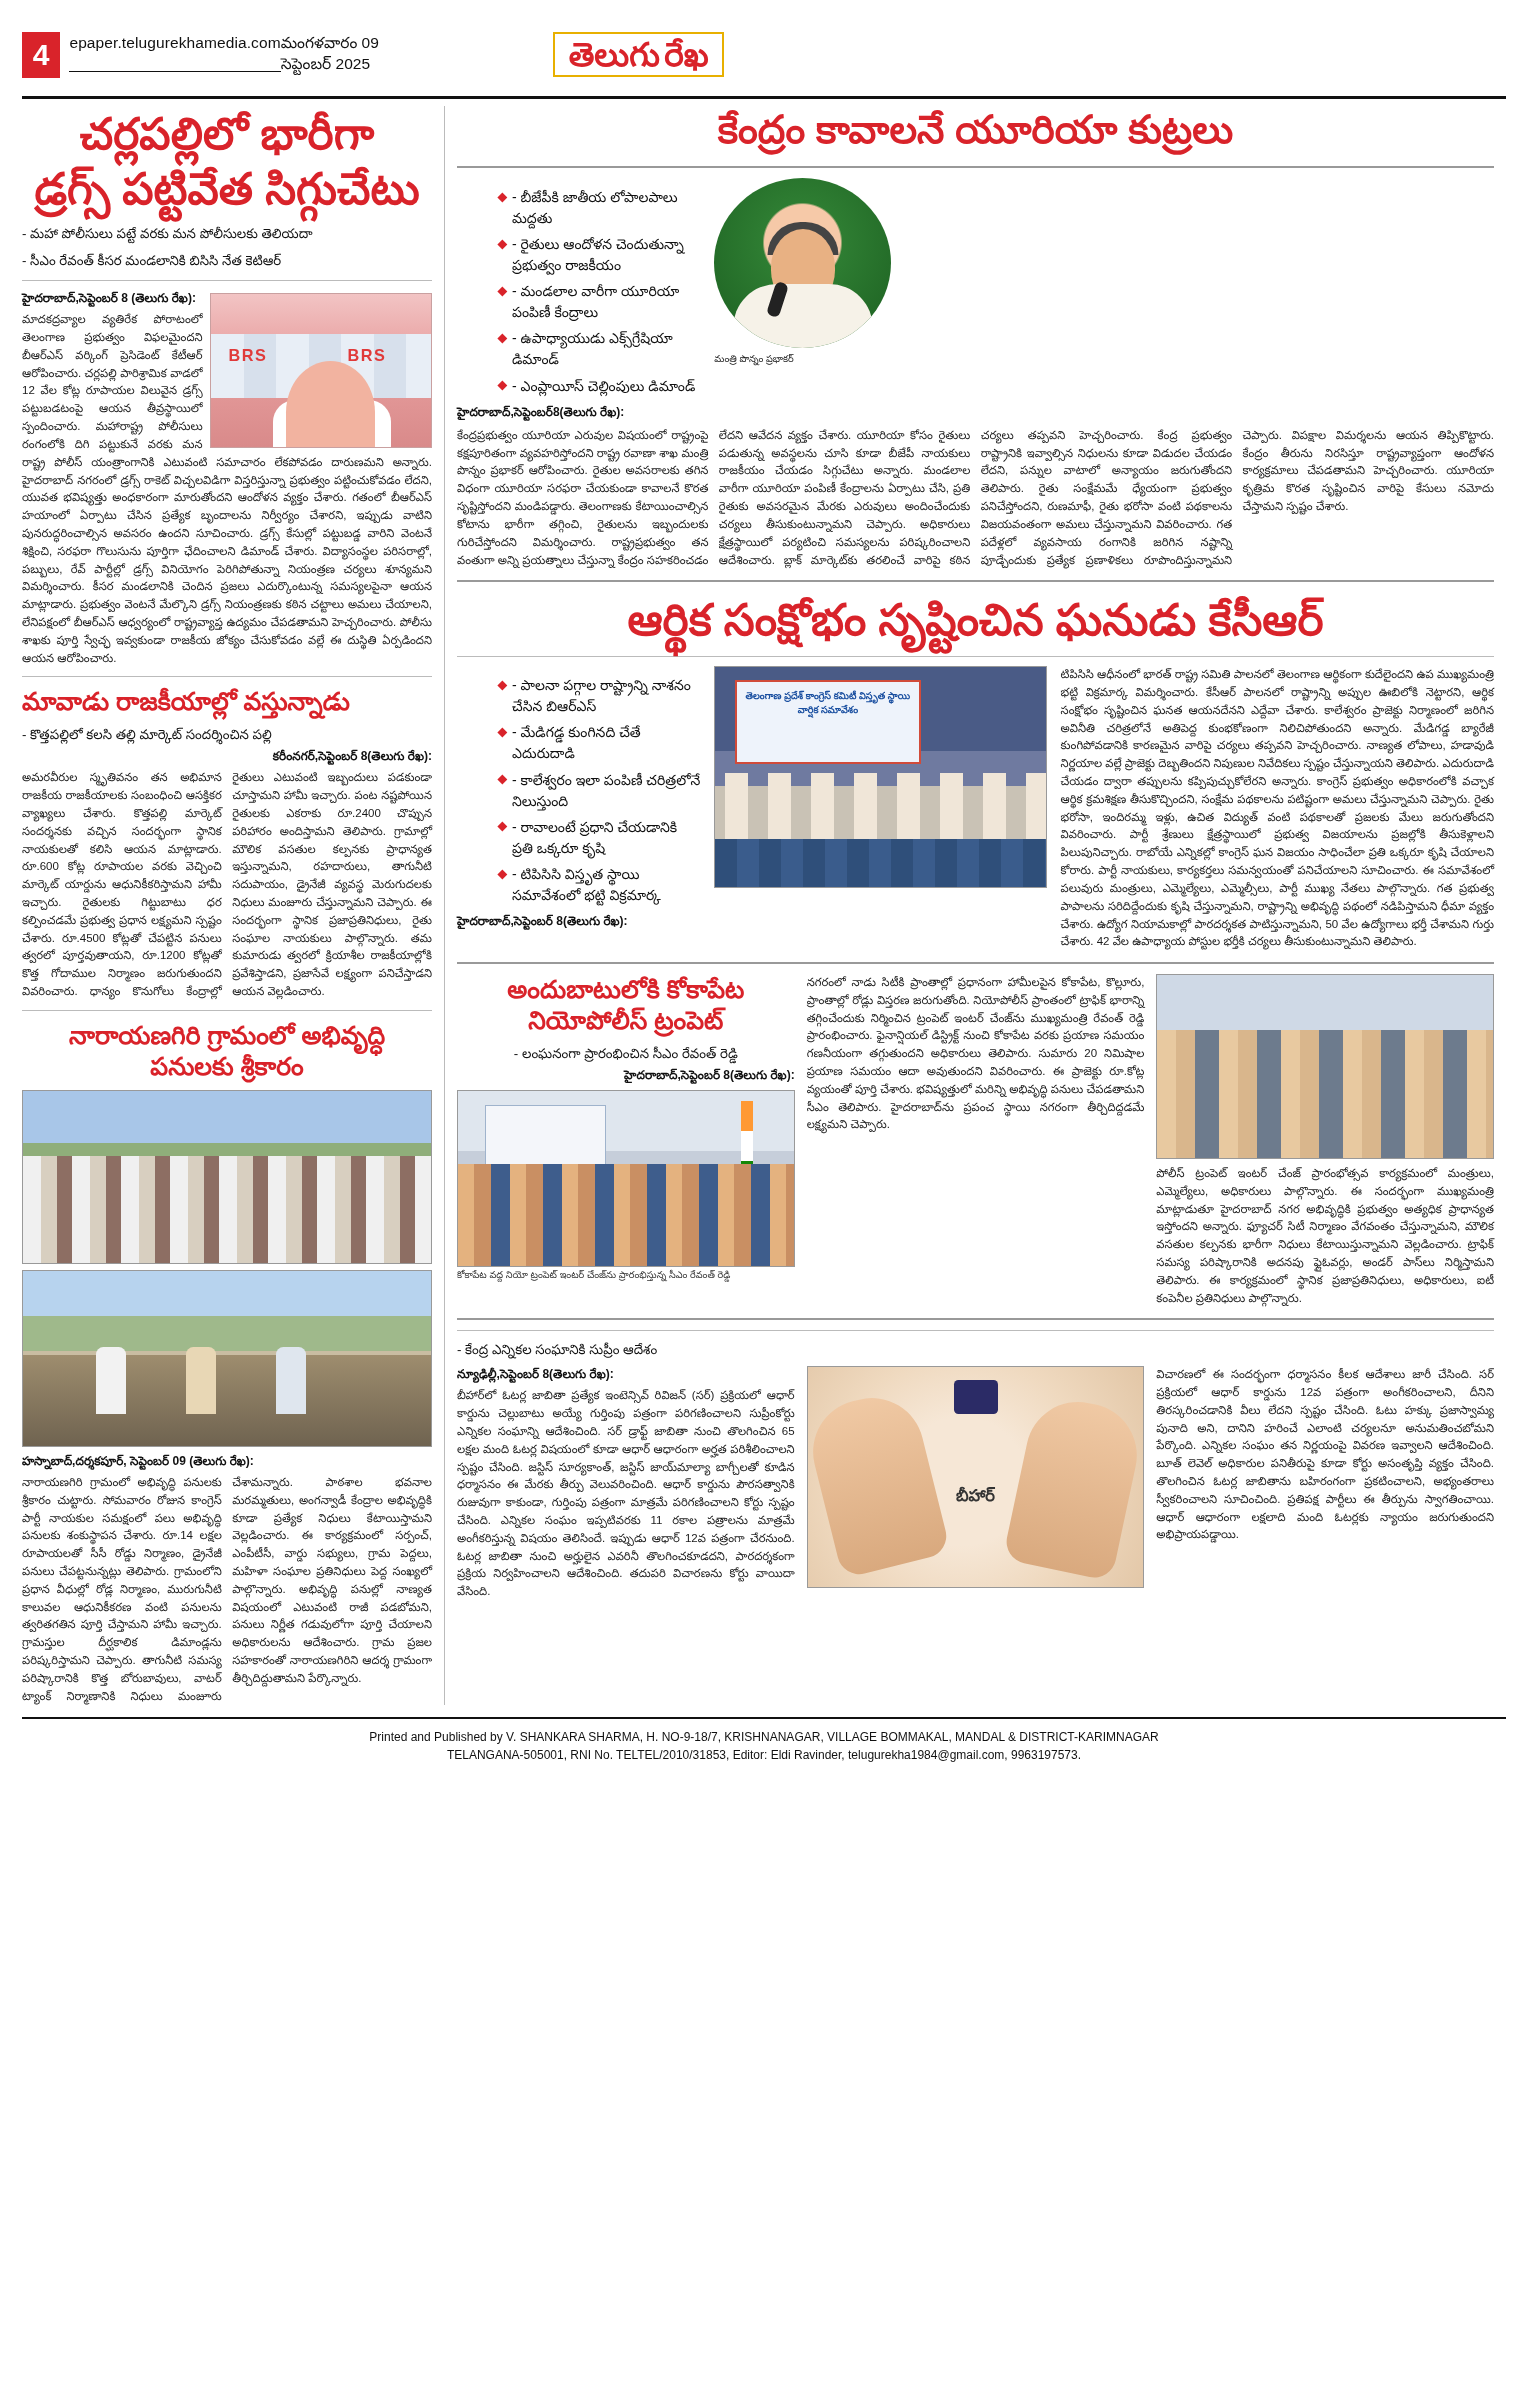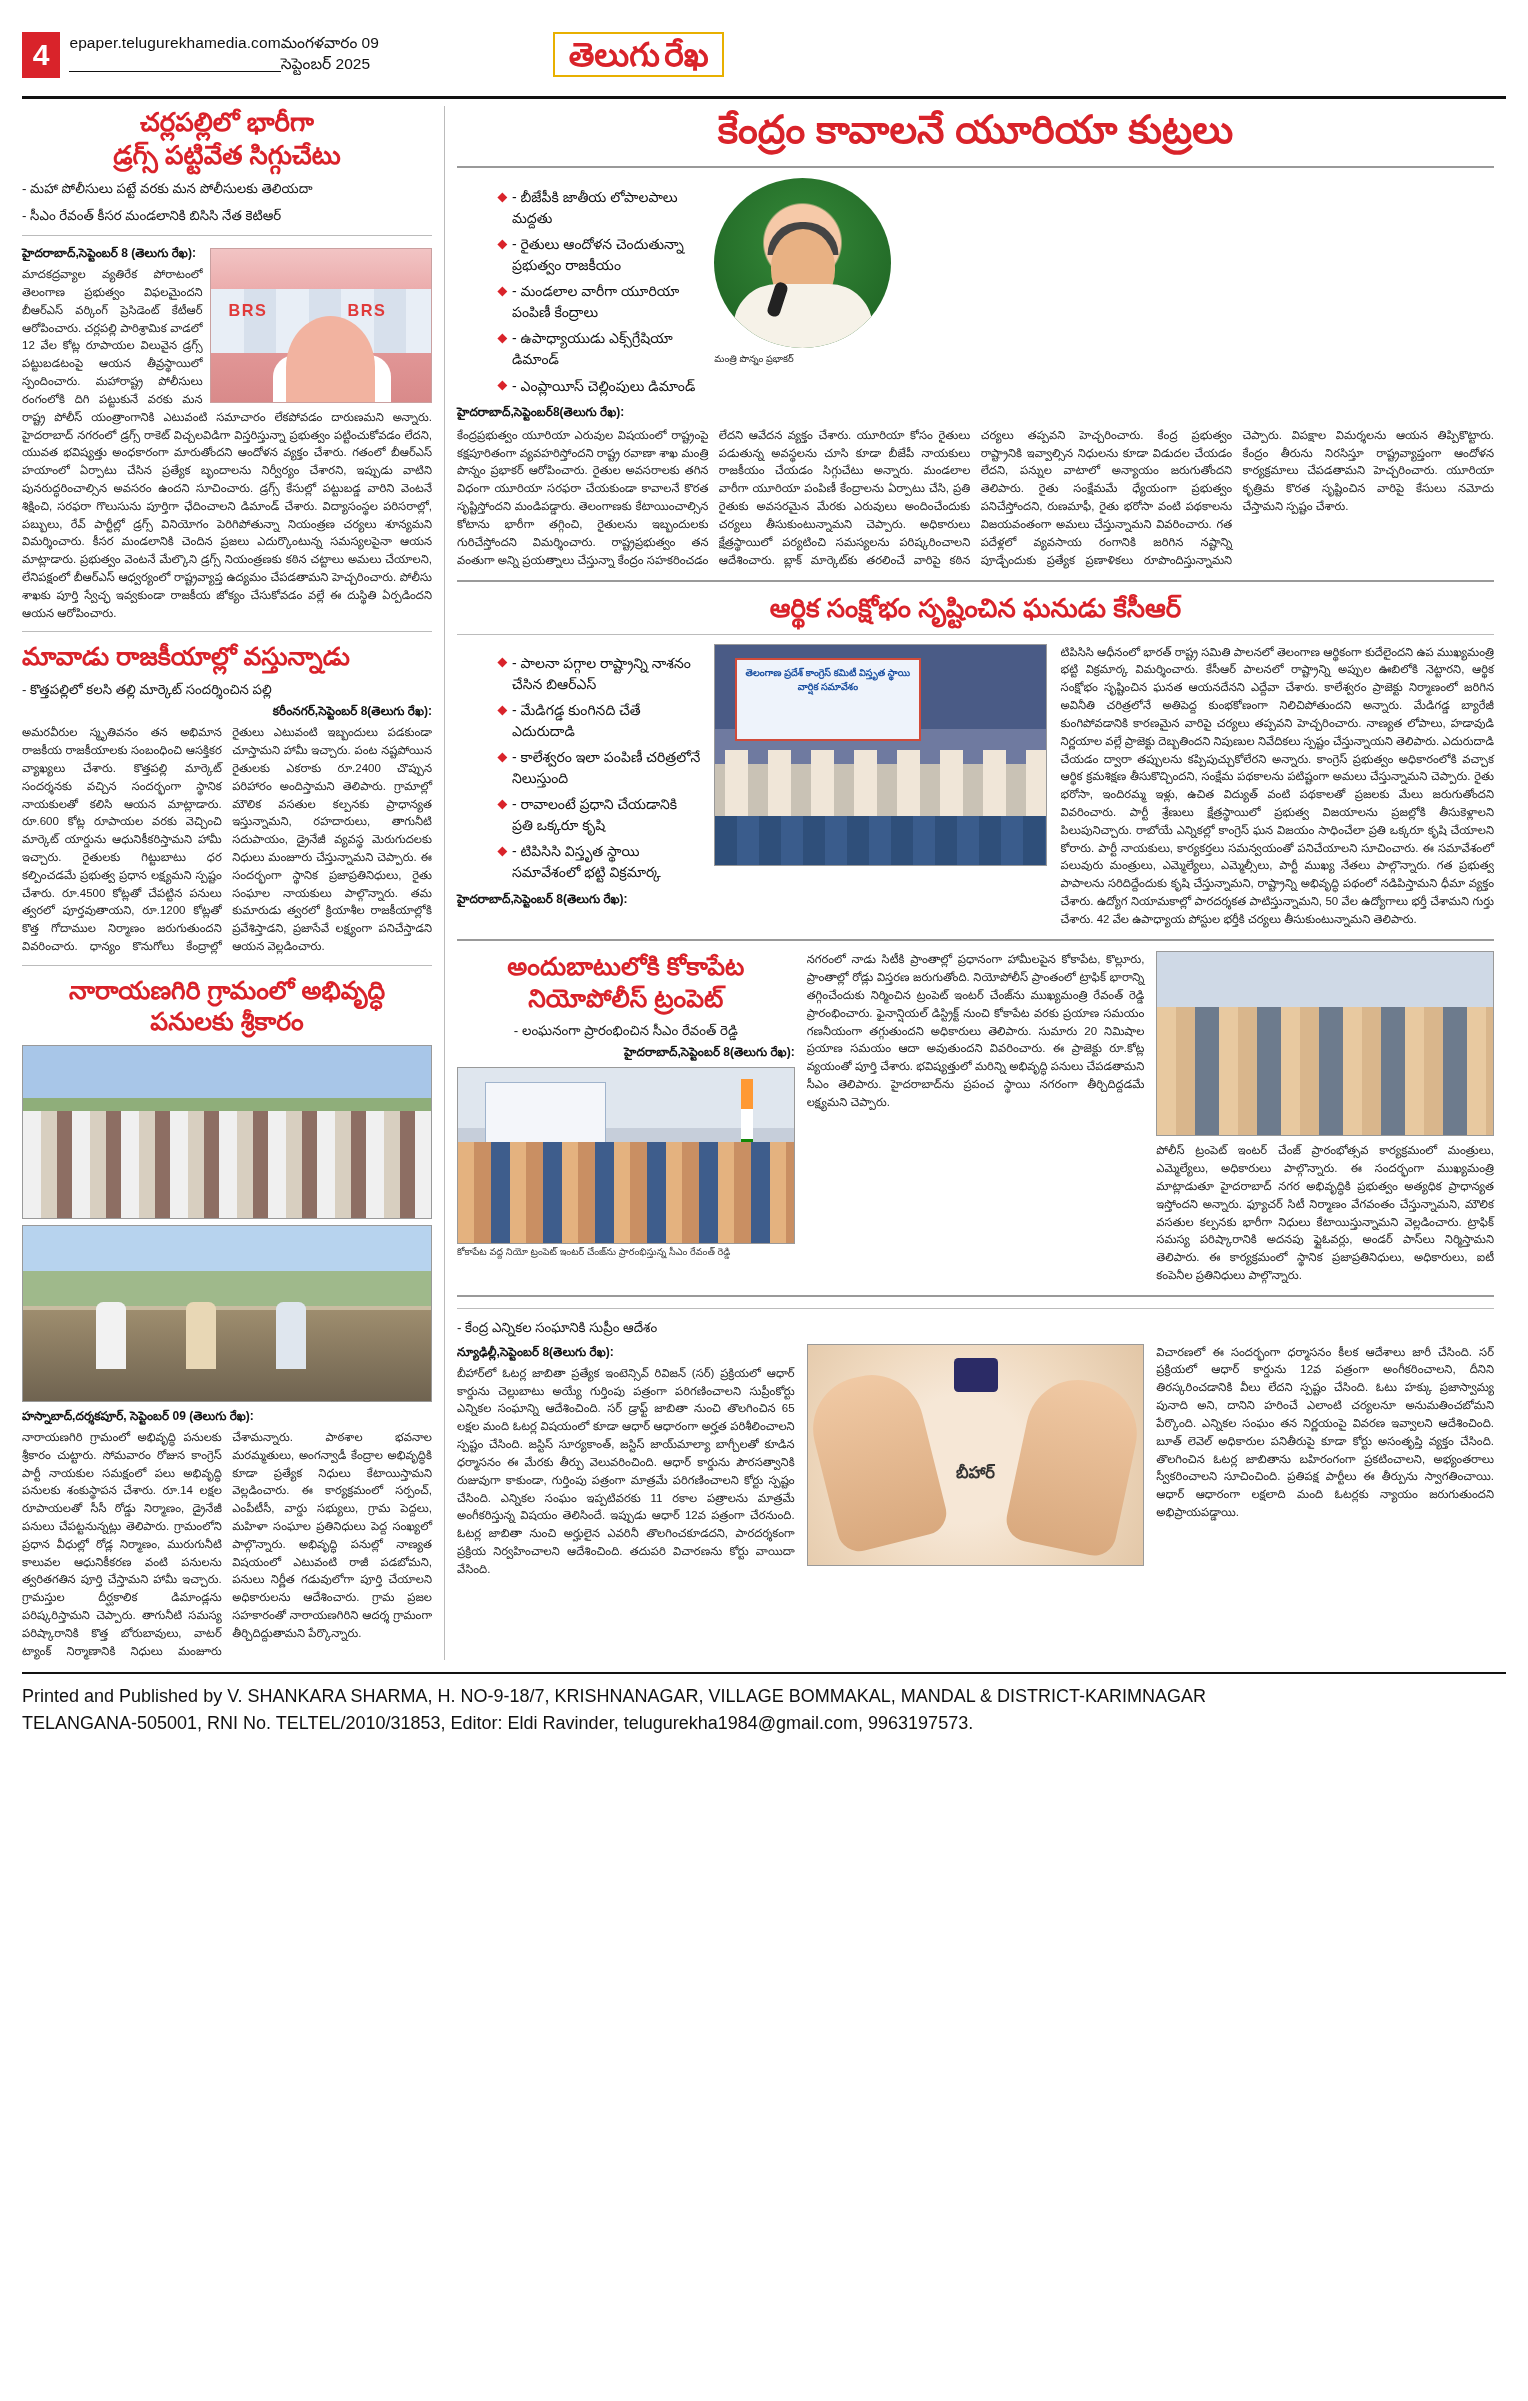--- a/index.html
+++ b/index.html
@@ -78,21 +78,21 @@
   .col-left { width: 423px; padding-right: 12px; border-right: 1.5px solid #bbb; }
   .col-mid  { flex: 1; padding: 0 12px; }
 
   .headline-red {
     color: #d9232a;
     font-weight: bold;
     text-align: center;
     line-height: 1.25;
   }
   .hl-54 { font-size: 39px; }
-  .hl-46 { font-size: 26px; }
+  .hl-46 { font-size: 44px; }
   .hl-34 { font-size: 25px; }
 
   .subhead {
     font-size: 13.3px;
     color: #111;
     margin: 7.4px 0 3px 0;
     line-height: 1.5;
   }
   .bullets { margin: 9px 0 7.4px 0; }
   .bullets li {
@@ -290,22 +290,22 @@
   .cap-small { font-size: 9.6px; color:#333; margin-top:2.2px; }
 
   .mid-split { display:flex; gap: 12px; }
   .mid-split > .c { flex:1; }
 
   
   .footer {
     border-top: 2.2px solid #111;
     margin-top: 12px;
     padding: 9px 0 13.3px 0;
-    text-align: left;
-    font-size: 18px;
+    text-align: center;
+    font-size: 12px;
     line-height: 1.5;
     color:#111;
   }
 
   .three-col-wrap { display:flex; gap:12px; }
   .three-col-wrap > div { flex:1; }
 </style>
 </head>
 <body>
 

